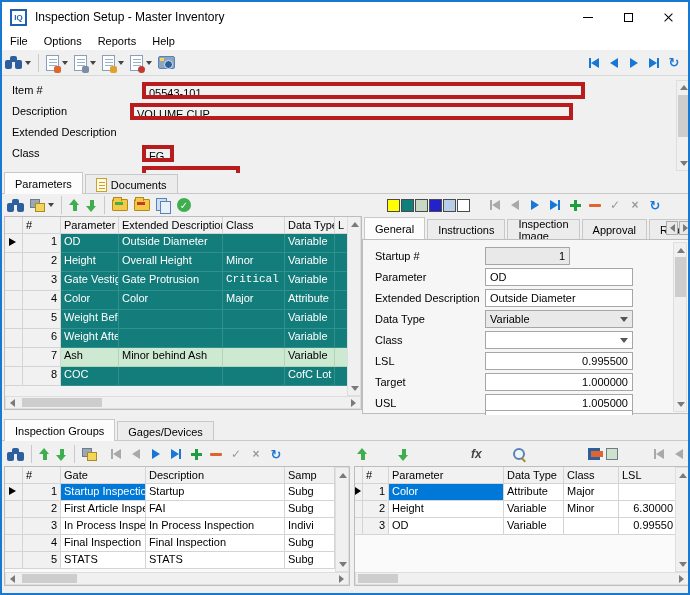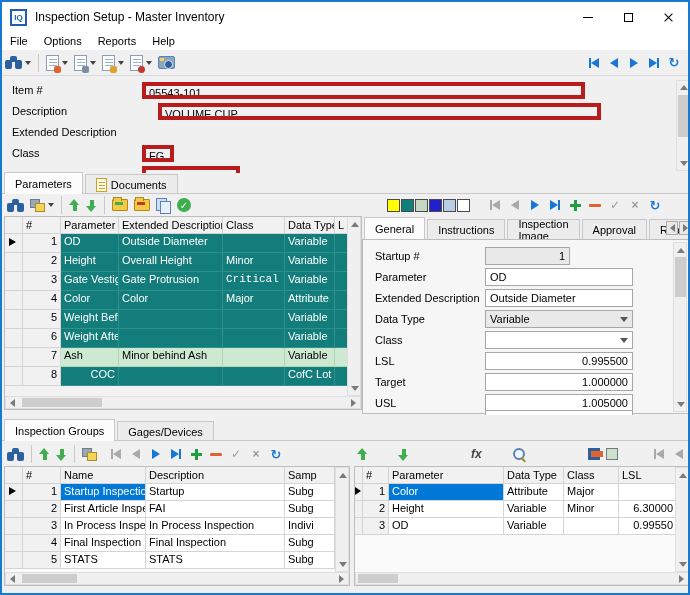--- a/index.html
+++ b/index.html
@@ -194,21 +194,21 @@
         </div>
       <div class="nbtn">
           <span class="refr">↻</span>
         </div>
     </div>
   </div>
 
   <div class="lbl abs" style="left:10px;top:82px;">Item #</div>
   <div class="fieldbox" style="left:140px;top:80px;width:443px;">05543-101</div>
   <div class="lbl abs" style="left:10px;top:103px;">Description</div>
-  <div class="fieldbox" style="left:156px;top:101px;width:443px;">VOLUME CUP</div>
+  <div class="fieldbox" style="left:128px;top:101px;width:443px;">VOLUME CUP</div>
   <div class="lbl abs" style="left:10px;top:124px;">Extended Description</div>
   <div class="lbl abs" style="left:10px;top:145px;">Class</div>
   <div class="fieldbox" style="left:140px;top:143px;width:32px;">FG</div>
   <div class="fieldbox" style="left:140px;top:164px;width:98px;height:7px;border-bottom:none;"></div>
 
   <div class="sb" style="left:674px;top:78px;width:14px;height:91px;">
     <div class="sb-arr arr-up" style="left:3px;top:4px;"></div>
     <div class="thumb" style="left:1px;top:14px;width:11px;height:42px;"></div>
     <div class="sb-arr arr-dn" style="left:3px;bottom:4px;"></div>
   </div>
@@ -374,21 +374,21 @@
       <div class="cell numcell" style="width:38px;">7</div>
       <div class="cell hl-green" style="width:58px;">Ash</div>
       <div class="cell hl-green" style="width:104px;">Minor behind Ash</div>
       <div class="cell hl-green" style="width:62px;"></div>
       <div class="cell hl-green" style="width:50px;">Variable</div>
       <div class="cell hl-green" style="width:14px;"></div>
     </div>
     <div class="gridrow">
       <div class="cell indcell" style="width:18px;height:19px;"></div>
       <div class="cell numcell" style="width:38px;">8</div>
-      <div class="cell teal" style="width:58px;text-align:right;">COC</div>
+      <div class="cell teal" style="width:58px;">COC</div>
       <div class="cell teal" style="width:104px;"></div>
       <div class="cell teal" style="width:62px;"></div>
       <div class="cell teal" style="width:50px;">CofC Lot Do</div>
       <div class="cell teal" style="width:14px;"></div>
     </div>
 
     <div class="sb" style="right:0;top:0;width:14px;height:179px;border-top:none;">
       <div class="sb-arr arr-up" style="left:3px;top:5px;"></div>
       <div class="sb-arr arr-dn" style="left:3px;bottom:4px;"></div>
     </div>
@@ -508,21 +508,21 @@
       <div class="nbtn">
           <span class="refr">↻</span>
         </div>
     </div>
   </div>
 
   <div class="panelbox" style="left:2px;top:464px;width:346px;height:120px;background:#fafafa;">
     <div class="gridrow">
       <div class="hcell" style="width:18px;"></div>
       <div class="hcell" style="width:38px;">#</div>
-      <div class="hcell" style="width:85px;">Name</div>
+      <div class="hcell" style="width:85px;">Gate</div>
       <div class="hcell" style="width:139px;">Description</div>
       <div class="hcell" style="width:50px;">Samp</div>
     </div>
     <div class="gridrow">
       <div class="cell indcell" style="width:18px;height:17px;">
           <div class="rowptr" style="top:3px;"></div>
         </div>
       <div class="cell numcell" style="width:38px;">1</div>
       <div class="cell selblue" style="width:85px;">Startup Inspection</div>
       <div class="cell" style="width:139px;">Startup</div>

